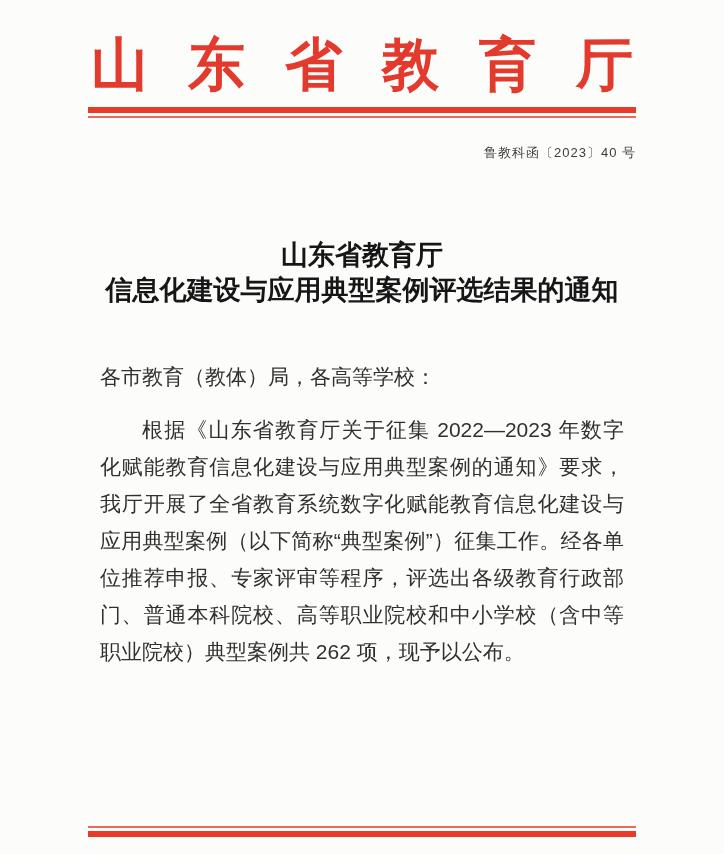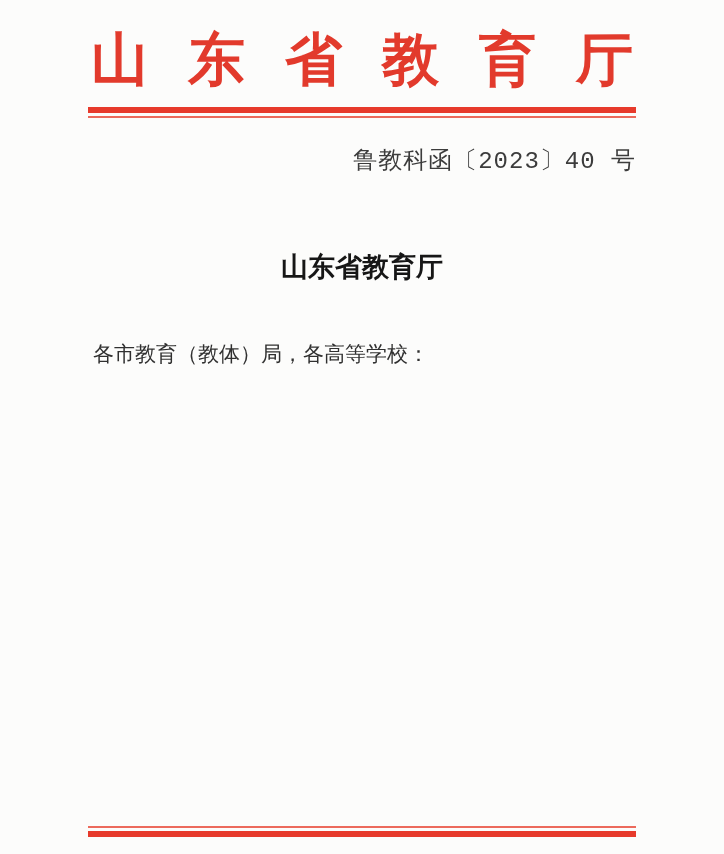--- a/index.html
+++ b/index.html
@@ -7,21 +7,21 @@
     padding: 0;
     background: #ffffff;
   }
   .page {
     position: relative;
     width: 724px;
     height: 854px;
     margin: 0 auto;
     background: #fcfcfb;
     overflow: hidden;
-    font-family: Liberation Mono, monospace;
+    font-family: Liberation Sans, sans-serif;
   }
   
   .org-name {
     margin: 0;
     padding-top: 28px;
     height: 72px;
     line-height: 72px;
     text-align: center;
     font-size: 57px;
     font-weight: 600;
@@ -49,21 +49,21 @@
     position: absolute;
     bottom: 17px;
     left: 50%;
     transform: translateX(-50%);
   }
   
   .doc-number {
     width: 548px;
     margin: 26px auto 0;
     text-align: right;
-    font-size: 24px;
+    font-size: 13px;
     color: #3c3c3c;
     letter-spacing: 1px;
   }
   
   .notice-title {
     margin: 76px auto 0;
     text-align: center;
     font-size: 27px;
     line-height: 35px;
     font-weight: bold;
@@ -72,21 +72,21 @@
   
   .body-text {
     width: 556px;
     margin: 50px auto 0;
     font-size: 21px;
     line-height: 37px;
     color: #303030;
     text-align: justify;
   }
   .body-text p {
-    margin: 9px;
+    margin: 16px;
   }
   .body-text p.indent {
     text-indent: 2em;
   }
 </style>
 </head>
 <body>
 
 <div class="page">
 
@@ -94,24 +94,26 @@
 
   <div class="rule rule-top">
     <div class="thick"></div>
     <div class="thin"></div>
   </div>
 
   <div class="doc-number">鲁教科函〔2023〕40 号</div>
 
   <div class="notice-title">
     <div>山东省教育厅</div>
+    <div>信息化建设与应用典型案例评选结果的通知</div>
   </div>
 
   <div class="body-text">
     <p>各市教育（教体）局，各高等学校：</p>
+    <p class="indent">根据《山东省教育厅关于征集 2022—2023 年数字化赋能教育信息化建设与应用典型案例的通知》要求，我厅开展了全省教育系统数字化赋能教育信息化建设与应用典型案例（以下简称“典型案例”）征集工作。经各单位推荐申报、专家评审等程序，评选出各级教育行政部门、普通本科院校、高等职业院校和中小学校（含中等职业院校）典型案例共 262 项，现予以公布。</p>
   </div>
 
   <div class="rule rule-bottom">
     <div class="thin"></div>
     <div class="thick"></div>
   </div>
 
 </div>
 
 </body></html>

